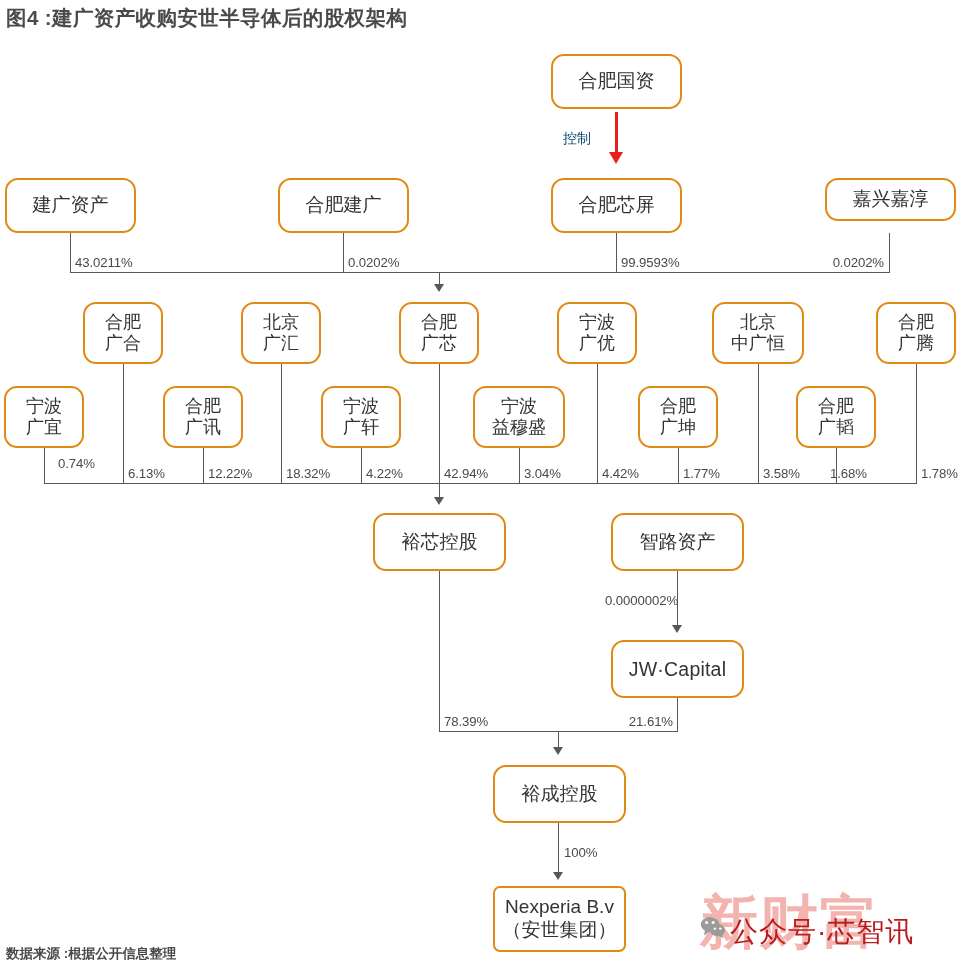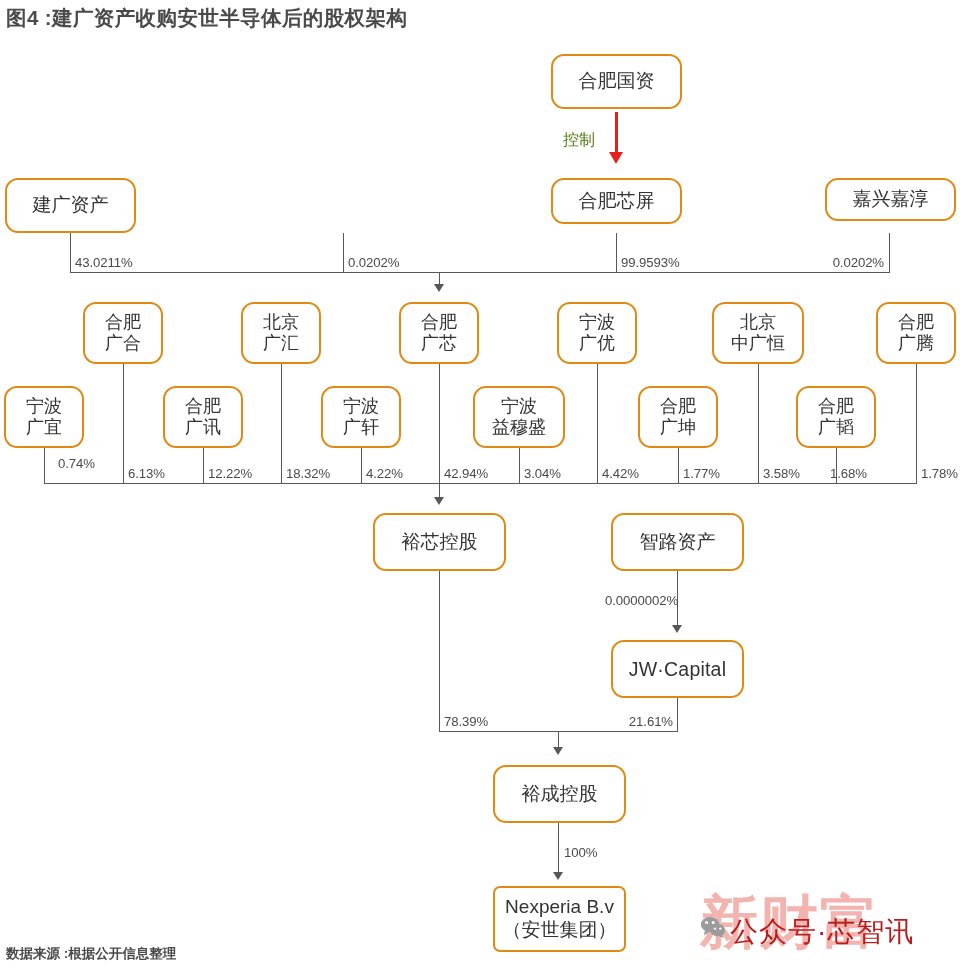--- a/index.html
+++ b/index.html
@@ -106,22 +106,22 @@
     position: absolute;
     font-size: 13.2px;
     color: #4a4a4a;
     white-space: nowrap;
     z-index: 5;
     letter-spacing: -0.1px;
   }
   .pct.right { text-align: right; }
   .ctrl-label {
     position: absolute;
-    font-size: 16px;
-    color: #4d7c0f;
+    font-size: 14px;
+    color: #0c4a6e;
     white-space: nowrap;
     z-index: 5;
   }
 
   
   .wm-red {
     position: absolute;
     left: 700px;
     top: 884px;
     font-size: 58px;
@@ -158,21 +158,22 @@
 
   <div class="title">图4 :建广资产收购安世半导体后的股权架构</div>
 
   <div class="node one-line" style="left:551px; top:54px; width:131px; height:55px;">合肥国资</div>
 
   <div class="red-line" style="left:615px; top:112px; height:44px;"></div>
   <div class="red-arrow" style="left:609px; top:152px;"></div>
   <div class="ctrl-label" style="left:563px; top:130px;">控制</div>
 
   <div class="node one-line" style="left:5px; top:178px; width:131px; height:55px;">建广资产</div>
-  <div class="node one-line" style="left:551px; top:178px; width:131px; height:46px;">合肥芯屏</div>
+  <div class="node one-line" style="left:278px; top:178px; width:131px; height:55px;">合肥建广</div>
+  <div class="node one-line" style="left:551px; top:178px; width:131px; height:55px;">合肥芯屏</div>
   <div class="node one-line" style="left:825px; top:178px; width:131px; height:43px;">嘉兴嘉淳</div>
 
   <div class="vline" style="left:70px; top:233px; height:40px;"></div>
   <div class="vline" style="left:343px; top:233px; height:40px;"></div>
   <div class="vline" style="left:616px; top:233px; height:40px;"></div>
   <div class="vline" style="left:889px; top:233px; height:40px;"></div>
 
   <div class="hline" style="left:70px; top:272px; width:820px;"></div>
 
   <div class="vline" style="left:439px; top:272px; height:16px;"></div>

